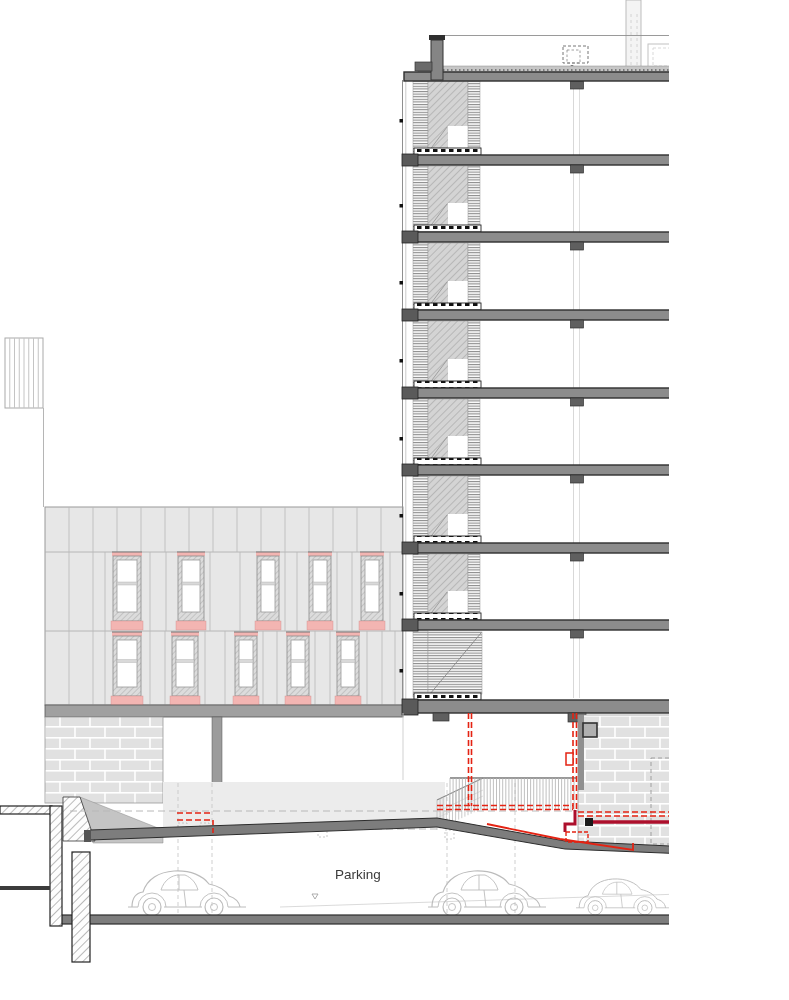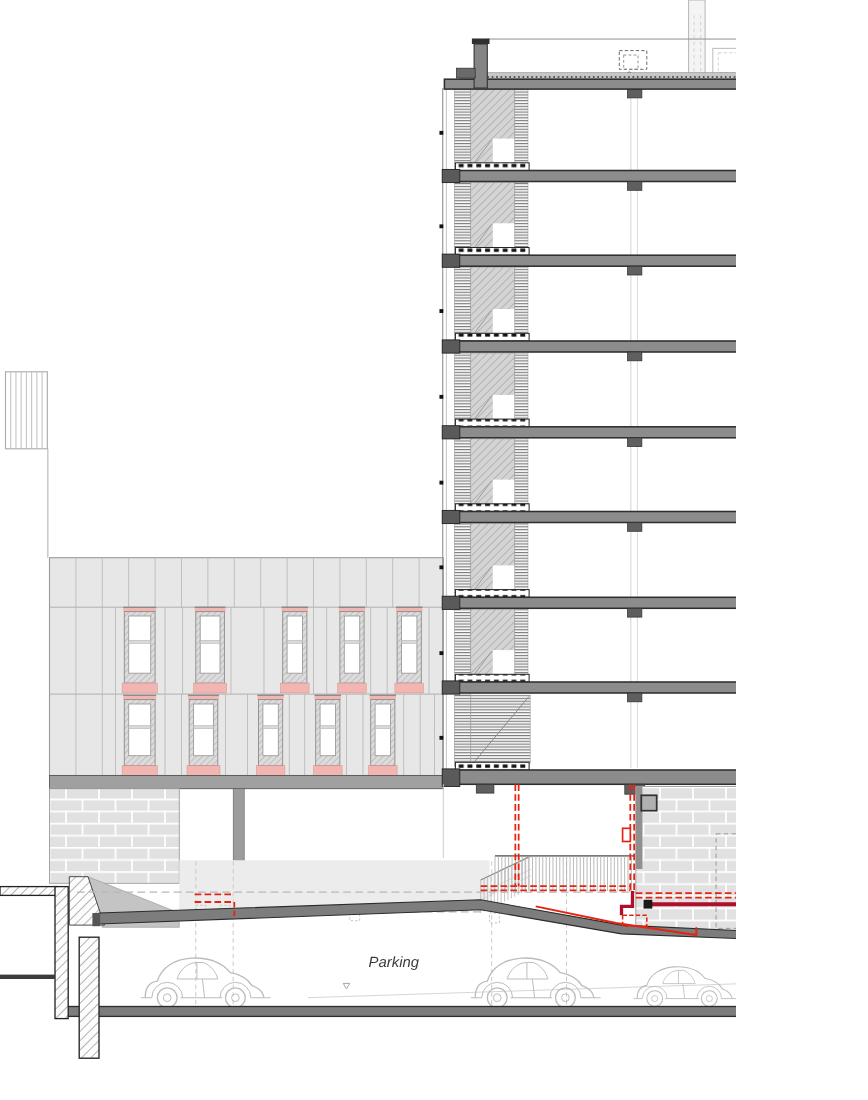--- a/index.html
+++ b/index.html
@@ -1,17 +1,17 @@
 <!DOCTYPE html>
 <html><head>
 <meta charset="utf-8">
 <style>
   html,body{margin:0;padding:0;background:#fff;}
   .canvas{position:relative;width:669px;height:1000px;background:#fff;overflow:hidden;
-          font-family:"Liberation Sans",sans-serif;font-style:italic;}
+          font-family:"Liberation Sans",sans-serif;}
   svg{position:absolute;left:0;top:0;}
   text{font-family:"Liberation Sans",sans-serif;}
 </style>
 </head>
 <body>
 
 <div class="canvas">
 <svg width="789" height="1000" viewBox="0 0 789 1000">
   <defs>
     <pattern id="hatch" patternUnits="userSpaceOnUse" width="6" height="6" patternTransform="rotate(45)">

